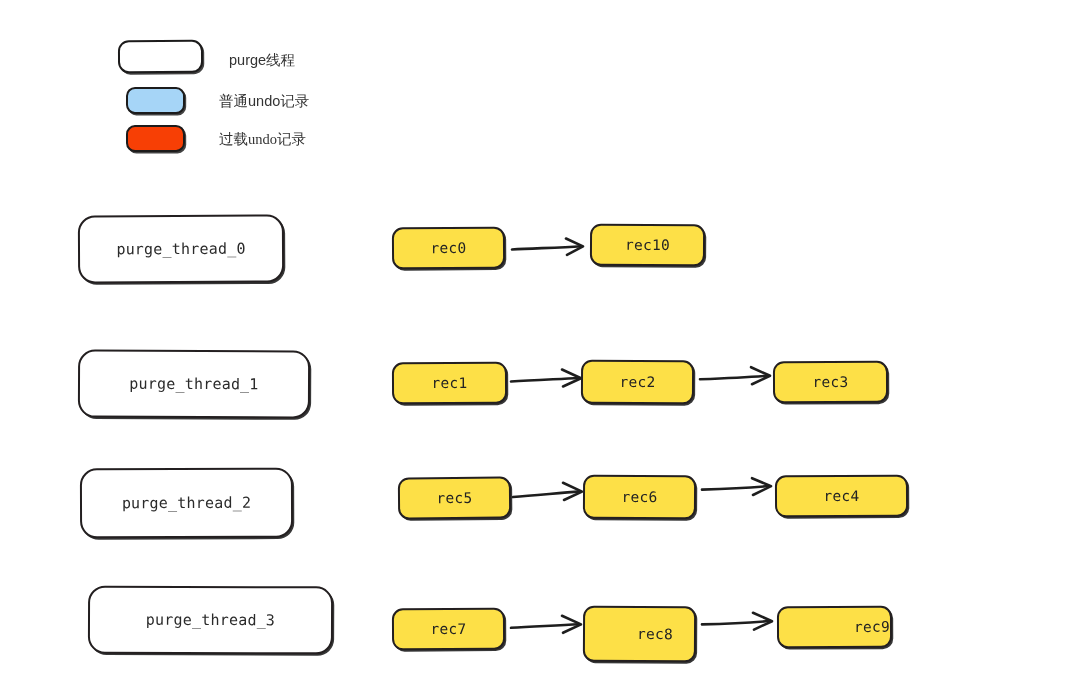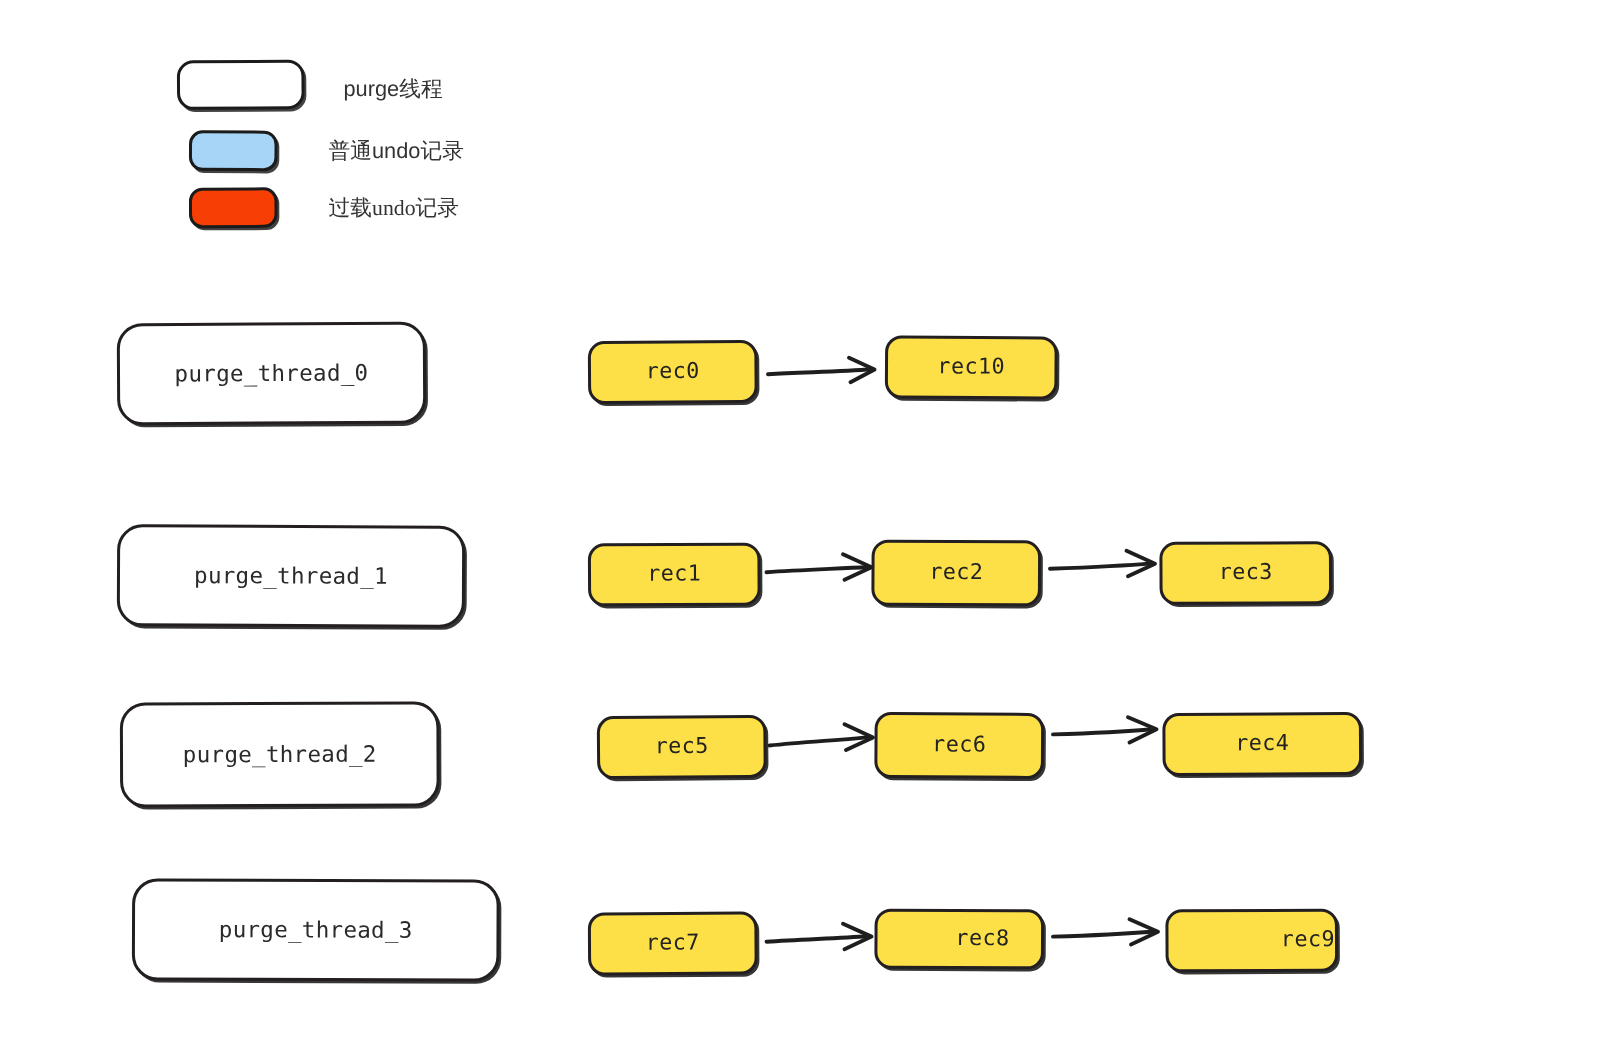--- a/index.html
+++ b/index.html
@@ -210,21 +210,21 @@
 
     <div class="sketch-box rec-box" style="left:392px; top:608px; width:113px; height:42px; transform:rotate(-0.35deg);">
       <span>rec7</span>
     </div>
 
     <svg class="arrow-svg" style="left:511px; top:614px;" width="74" height="22">
       <path class="arrow-line" d="M0,13.8 C22,12.4 46,11.6 68,10.2"></path>
       <path class="arrow-head" d="M51,1.8 L70,10.4 L52,18.8"></path>
     </svg>
 
-    <div class="sketch-box rec-box" style="left:583px; top:606px; width:113px; height:40px; transform:rotate(0.3deg);padding-left:31px;">
+    <div class="sketch-box rec-box" style="left:583px; top:606px; width:113px; height:56px; transform:rotate(0.3deg);padding-left:31px;">
       <span>rec8</span>
     </div>
 
     <svg class="arrow-svg" style="left:702px; top:612px;" width="74" height="22">
       <path class="arrow-line" d="M0,12.4 C22,11.8 46,10.8 68,9.0"></path>
       <path class="arrow-head" d="M51,0.8 L70,9.2 L52,17.6"></path>
     </svg>
 
     <div class="sketch-box rec-box" style="left:777px; top:606px; width:115px; height:42px; transform:rotate(-0.25deg);justify-content:flex-end;">
       <span>rec9</span>

